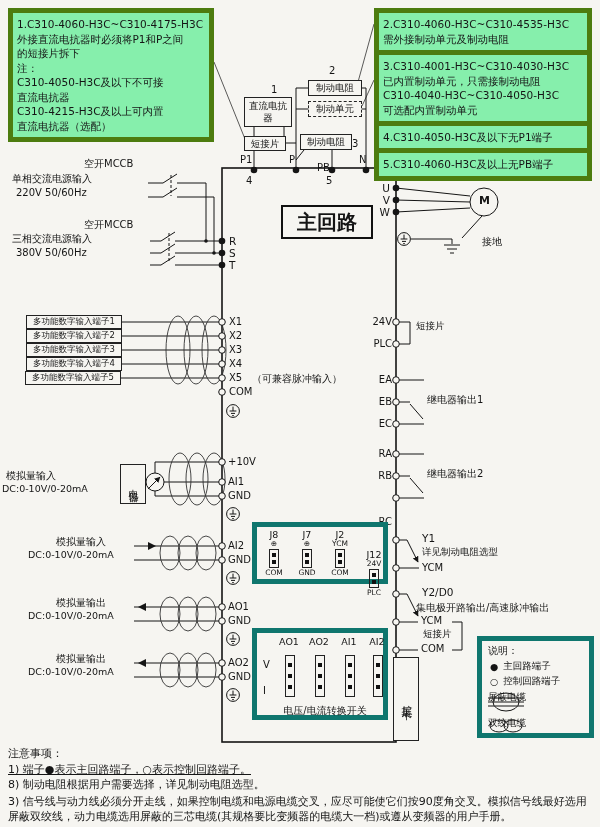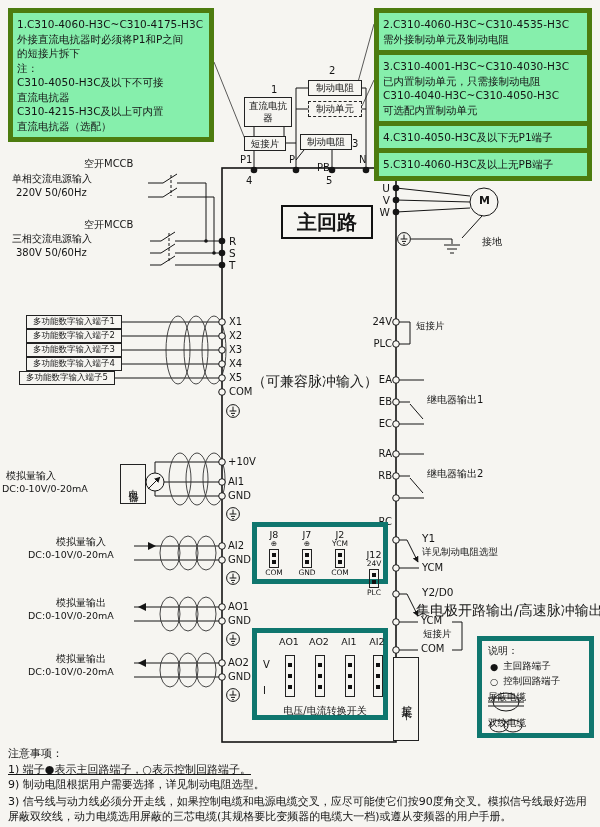--- a/index.html
+++ b/index.html
@@ -1,19 +1,19 @@
 <!DOCTYPE html>
 <html><head>
 <meta charset="utf-8">
 <style>
   html,body{margin:0;padding:0;background:#e9e9e6;}
   #stage{position:relative;width:600px;height:827px;background:#f6f5f1;overflow:hidden;
          font-family:"DejaVu Sans",sans-serif;color:#151515;}
   #stage svg{position:absolute;left:0;top:0;}
-  .lbl{position:absolute;font-size:10px;line-height:1.15;white-space:nowrap;}.s85{font-size:14px}.s95{font-size:9.5px}
+  .lbl{position:absolute;font-size:10px;line-height:1.15;white-space:nowrap;}.s85{font-size:10px}.s95{font-size:9.5px}
   .s105{font-size:10.5px}.s11{font-size:11px}
   .ra{text-align:right;}
   .box{position:absolute;border:1px solid #222;background:#f6f5f1;box-sizing:border-box;
        display:flex;align-items:center;justify-content:center;text-align:center;font-size:9.5px;line-height:12px;}
   .dashed{border-style:dashed;}
   .notebox{position:absolute;border:5px solid #4d7c0f;background:#86efac;box-sizing:border-box;
        padding:4px 4px;font-size:10.5px;line-height:14.5px;}
   .titlebox{position:absolute;border:2px solid #111;background:#f6f5f1;box-sizing:border-box;
        display:flex;align-items:center;justify-content:center;font-weight:bold;}
   .dibox{position:absolute;border:1px solid #222;background:#f6f5f1;box-sizing:border-box;height:14px;width:96px;
@@ -227,21 +227,21 @@
 <div class="lbl s105 ra" style="left:378px;top:194px;width:12px;">V</div>
 <div class="lbl s105 ra" style="left:378px;top:206px;width:12px;">W</div>
 <div class="lbl s11" style="left:479px;top:195px;font-weight:bold;">M</div>
 <div class="lbl" style="left:482px;top:236px;">接地</div>
 
 
 <div class="dibox" style="left:26px;top:315px;">多功能数字输入端子1</div>
 <div class="dibox" style="left:26px;top:329px;">多功能数字输入端子2</div>
 <div class="dibox" style="left:26px;top:343px;">多功能数字输入端子3</div>
 <div class="dibox" style="left:26px;top:357px;">多功能数字输入端子4</div>
-<div class="dibox" style="left:19px;top:371px;">多功能数字输入端子5</div>
+<div class="dibox" style="left:25px;top:371px;">多功能数字输入端子5</div>
 
 <div class="lbl" style="left:229px;top:316px;">X1</div>
 <div class="lbl" style="left:229px;top:330px;">X2</div>
 <div class="lbl" style="left:229px;top:344px;">X3</div>
 <div class="lbl" style="left:229px;top:358px;">X4</div>
 <div class="lbl" style="left:229px;top:372px;">X5</div>
 <div class="lbl s85" style="left:252px;top:373px;">（可兼容脉冲输入）</div>
 <div class="lbl" style="left:229px;top:386px;">COM</div>
 
 <div class="lbl" style="left:228px;top:456px;">+10V</div>
@@ -385,16 +385,16 @@
         <ellipse cx="11" cy="9" rx="9" ry="6"></ellipse>
         <ellipse cx="25" cy="9" rx="9" ry="6"></ellipse>
       </g>
     </svg>
     <span>双绞电缆</span>
   </div>
 </div>
 
 <div class="lbl s11" style="left:8px;top:748px;">注意事项：</div>
 <div class="lbl s11" style="left:8px;top:764px;text-decoration:underline;">1) 端子●表示主回路端子，○表示控制回路端子。</div>
-<div class="lbl s11" style="left:8px;top:779px;">9) 制动电阻根据用户需要选择，详见制动电阻选型。</div>
+<div class="lbl s11" style="left:8px;top:779px;">8) 制动电阻根据用户需要选择，详见制动电阻选型。</div>
 <div class="lbl s11" style="left:8px;top:794px;width:584px;white-space:normal;line-height:15px;">3) 信号线与动力线必须分开走线，如果控制电缆和电源电缆交叉，应尽可能使它们按90度角交叉。模拟信号线最好选用屏蔽双绞线，动力电缆选用屏蔽的三芯电缆(其规格要比变频器的电缆大一档)或遵从变频器的用户手册。</div>
 
 </div>
 
 </body></html>

